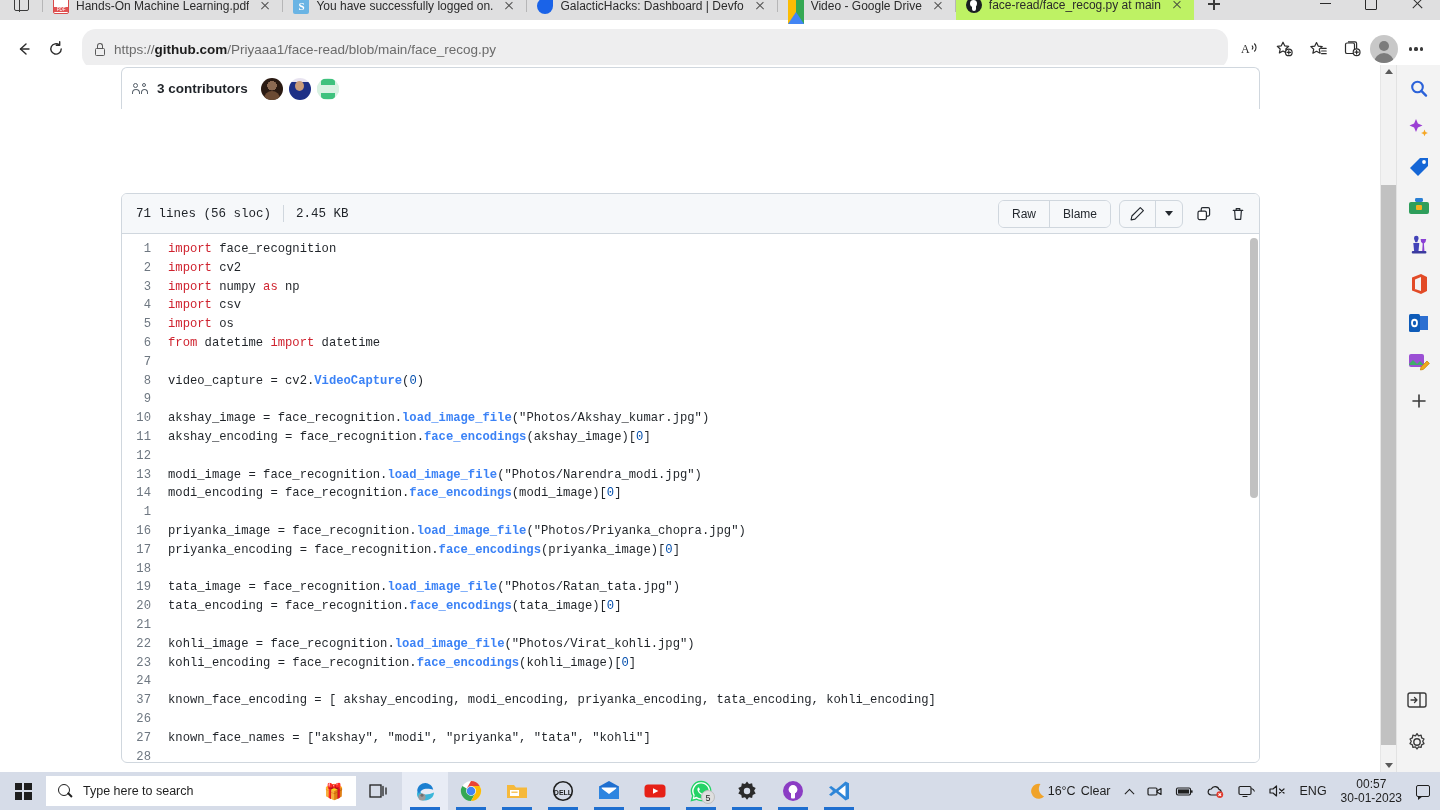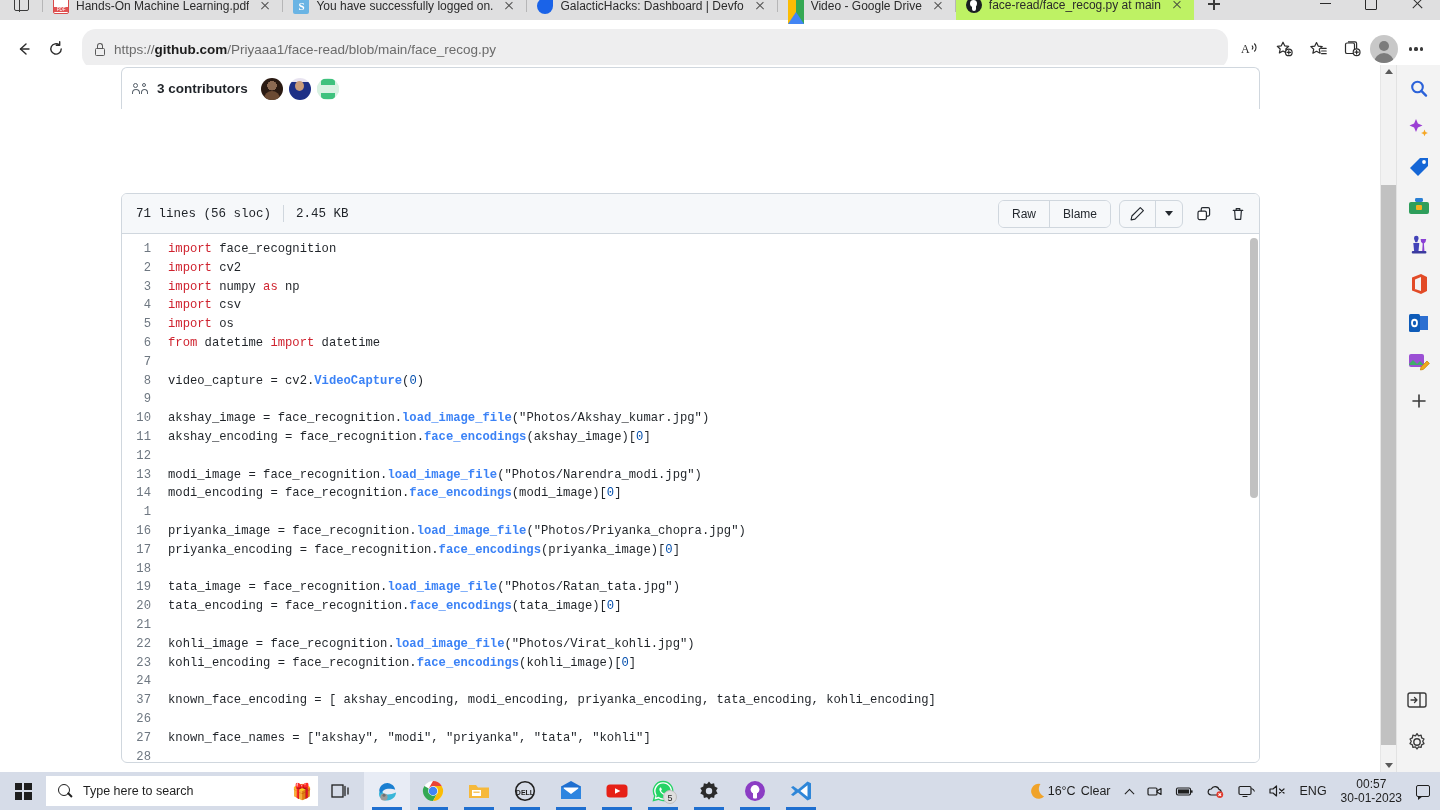--- a/index.html
+++ b/index.html
@@ -236,22 +236,22 @@
 
   
   .taskbar {
     position: absolute; left: 0; bottom: 0; width: 1440px; height: 38px;
     background: #d6dce8; display: flex; align-items: center;
   }
   .start { width: 46px; height: 38px; display: flex; align-items: center; justify-content: center; }
   .winlogo { width: 17px; height: 17px; display: grid; grid-template-columns: 1fr 1fr; grid-template-rows: 1fr 1fr; gap: 2px; }
   .winlogo i { background: #1f1f1f; display: block; }
   .searchbox {
-    width: 272px; height: 30px; background: #ffffff; display: flex; align-items: center;
-    padding: 0 6px 0 12px; position: relative;
+    width: 310px; height: 30px; background: #ffffff; display: flex; align-items: center;
+    padding: 0 12px 0 12px; position: relative;
   }
   .search-glass { width: 15px; height: 15px; position: relative; flex: none; }
   .search-glass:before { content: ""; position: absolute; left: 0; top: 0; width: 10px; height: 10px; border: 1.5px solid #1f1f1f; border-radius: 50%; }
   .search-glass:after { content: ""; position: absolute; left: 9px; top: 10px; width: 6px; height: 1.5px; background: #1f1f1f; transform: rotate(45deg); }
   .search-text { font-size: 12.5px; color: #1f1f1f; margin-left: 10px; }
   .search-emoji { margin-left: auto; font-size: 16px; }
   .tb-app { width: 46px; height: 38px; display: flex; align-items: center; justify-content: center; position: relative; }
   .tb-app.running:after { content: ""; position: absolute; bottom: 0; left: 8px; width: 30px; height: 3px; background: #1f6fd0; }
   .tb-app.active { background: #e8ecf5; }
   .appicon { width: 24px; height: 24px; position: relative; }

